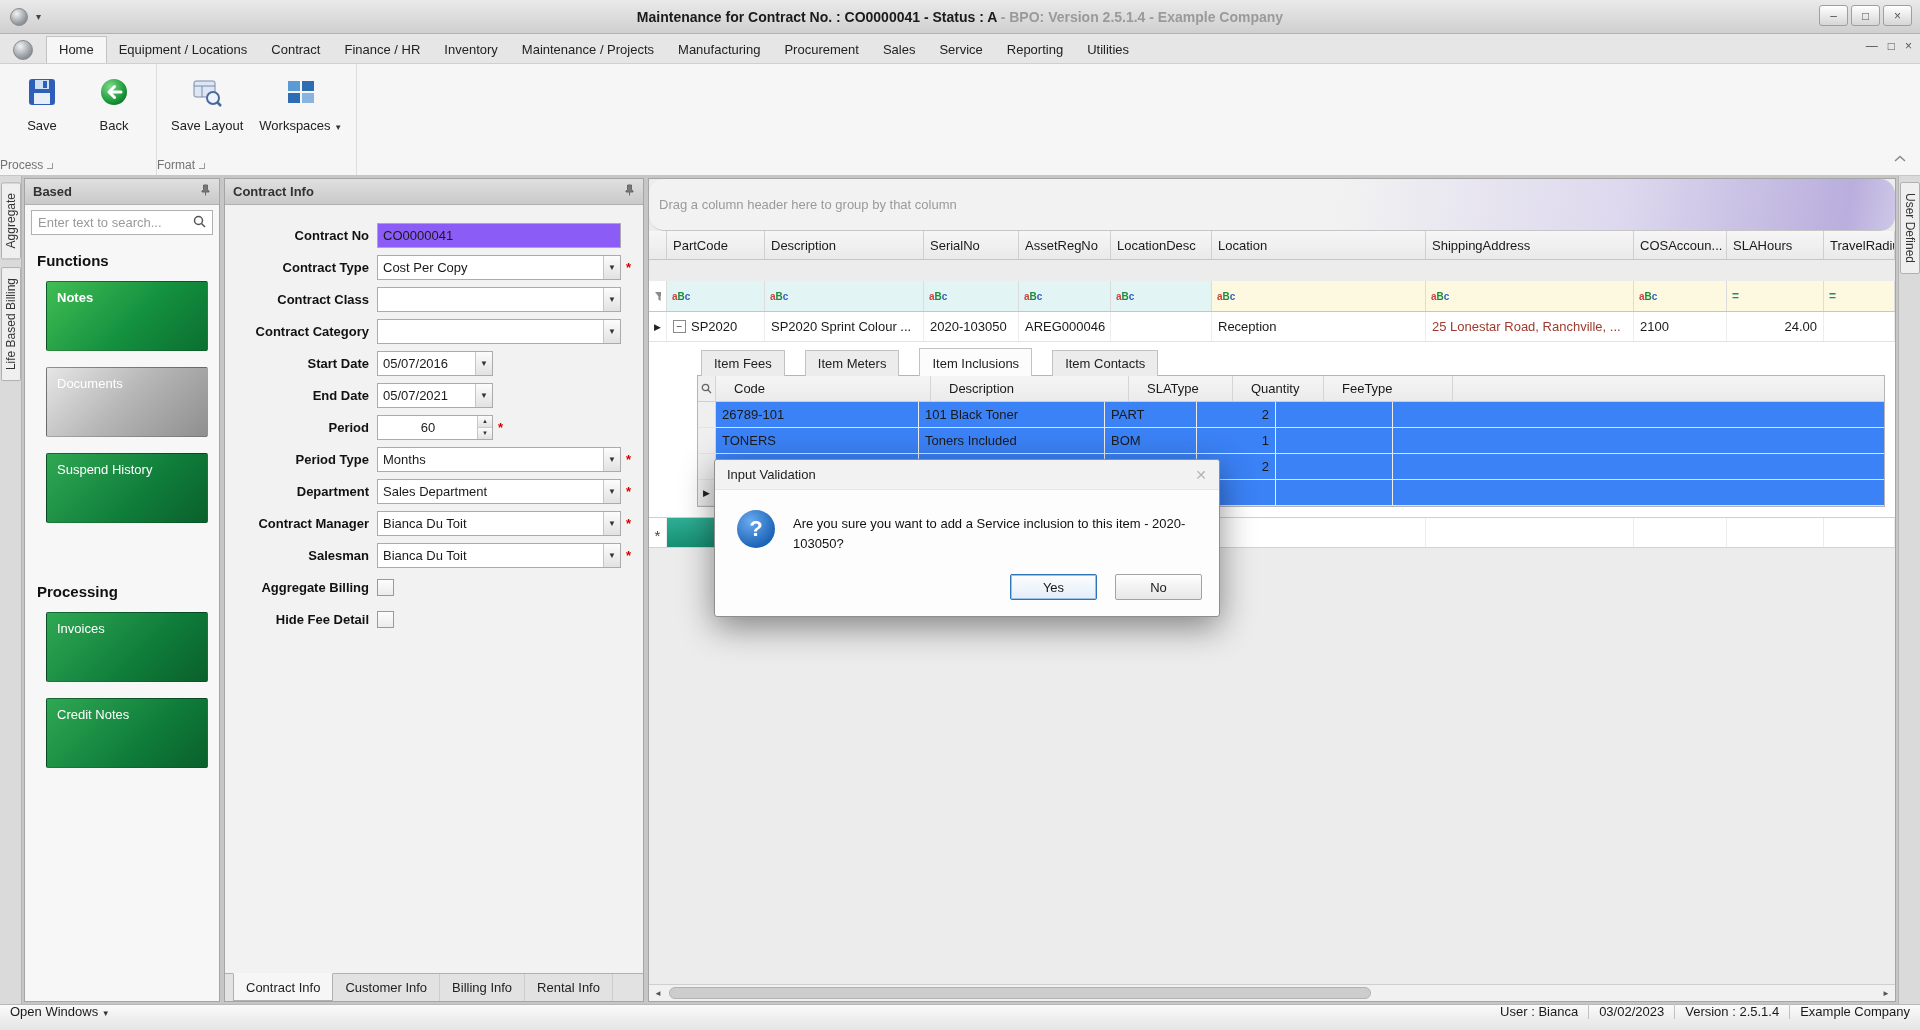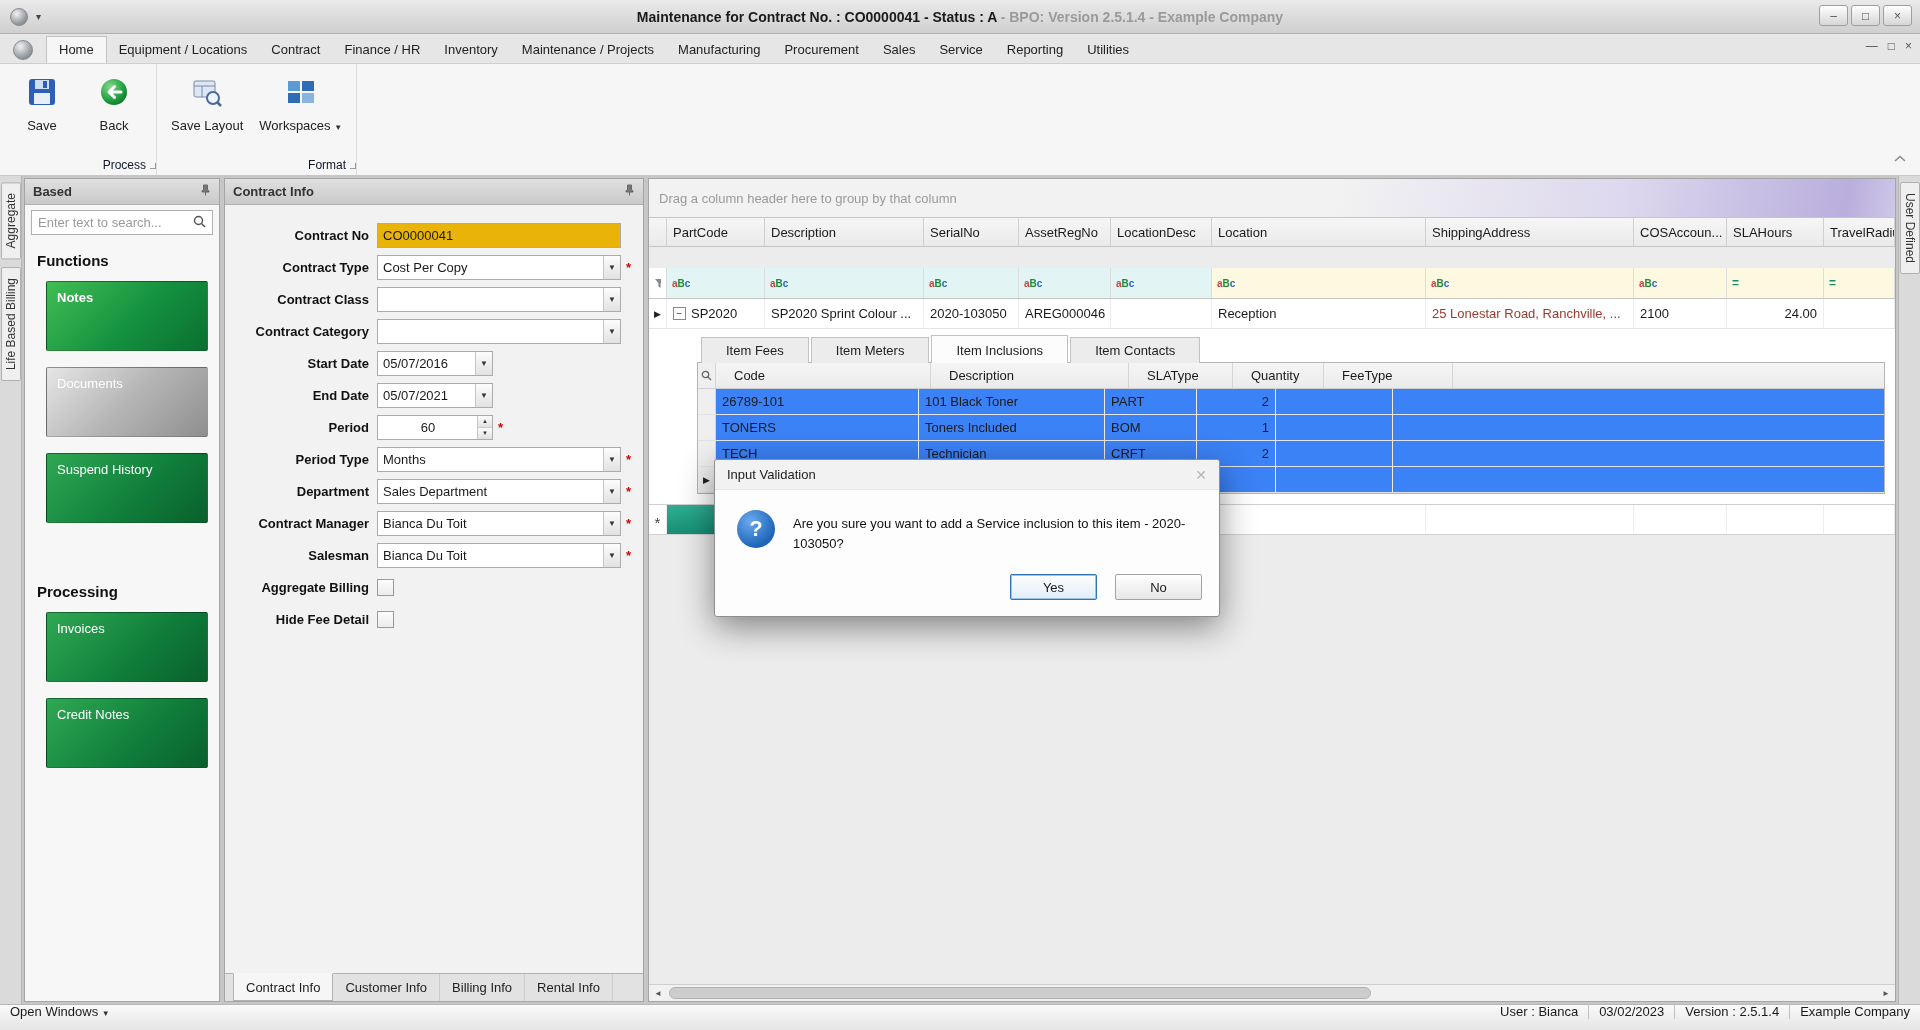--- a/index.html
+++ b/index.html
@@ -24,21 +24,21 @@
   .rtab {padding:5px 12px 6px;color:#222;white-space:nowrap;}
   .rtab.active {background:#f6f6f6;border:1px solid #c3c3c3;border-bottom:none;}
   .mdi-controls {position:absolute;right:8px;top:5px;display:flex;gap:10px;color:#555;font-size:12px;}
 
   
   .ribbon {height:112px;background:#f6f6f6;border-bottom:1px solid #c6c6c6;display:flex;position:relative;flex:0 0 auto;}
   .rgroup {position:relative;display:flex;padding:8px 14px 20px;border-right:1px solid #dedede;}
   .rgroup-btns {display:flex;gap:16px;}
   .rbtn {display:flex;flex-direction:column;align-items:center;gap:7px;min-width:56px;padding-top:4px;}
   .rbtn-label {font-size:13px;color:#222;white-space:nowrap;}
-  .rgroup-label {position:absolute;bottom:3px;left:0;right:0;text-align:right;color:#0f172a;font-size:12px;}
+  .rgroup-label {position:absolute;bottom:3px;left:0;right:0;text-align:left;color:#737373;font-size:12px;}
   .launcher {display:inline-block;width:6px;height:6px;border-right:1px solid #9a9a9a;border-bottom:1px solid #9a9a9a;margin-left:4px;}
   .ribbon-collapse {position:absolute;right:12px;bottom:8px;}
   .dd-caret {font-size:8px;color:#333;}
 
   
   .main {flex:1;display:flex;min-height:0;background:#c6c6c6;}
   .strip {width:22px;background:#dadada;display:flex;flex-direction:column;align-items:center;gap:8px;padding-top:6px;}
   .strip-l {border-right:1px solid #b5b5b5;}
   .strip-r {border-left:1px solid #b5b5b5;}
   .vtab {writing-mode:vertical-rl;background:#efefef;border:1px solid #b0b0b0;border-radius:2px;padding:10px 2px;font-size:12px;color:#333;white-space:nowrap;}
@@ -61,35 +61,35 @@
   .lb-orange {background:linear-gradient(135deg,#e0661a 0%,#b33d06 55%,#8a2b03 100%);}
 
   
   .contract {width:420px;margin:2px 0 2px 2px;background:#f2f2f2;border:1px solid #a5a5a5;display:flex;flex-direction:column;}
   .form {flex:1;padding-top:14px;overflow:hidden;}
   .frow {display:flex;align-items:center;height:32px;}
   .flabel {width:152px;text-align:right;font-weight:bold;padding-right:8px;color:#111;white-space:nowrap;}
   .fctl {height:25px;border:1px solid #ababab;background:#fff;display:flex;align-items:center;padding-left:5px;position:relative;}
   .w-full {width:244px;}
   .w-date {width:116px;}
-  .ro {background:#eab308;}
+  .ro {background:#8b5cf6;}
   .ddbtn {margin-left:auto;width:17px;align-self:stretch;background:linear-gradient(#fcfcfc,#e2e2e2);border-left:1px solid #c6c6c6;display:flex;align-items:center;justify-content:center;}
   .spin {margin-left:auto;width:15px;align-self:stretch;display:flex;flex-direction:column;border-left:1px solid #c6c6c6;}
   .spin span {flex:1;font-size:6px;color:#333;display:flex;align-items:center;justify-content:center;background:linear-gradient(#fcfcfc,#e2e2e2);}
   .spin span:first-child {border-bottom:1px solid #cdcdcd;}
   .numval {margin-left:auto;padding-right:4px;}
   .req {color:#d40000;font-weight:bold;margin-left:5px;}
   .cb {width:17px;height:17px;border:1px solid #9a9a9a;background:linear-gradient(#fdfdfd,#ececec);}
   .btabs {display:flex;border-top:1px solid #b0b0b0;background:#e2e2e2;height:28px;align-items:stretch;padding-left:8px;flex:0 0 auto;}
   .btab {padding:0 12px;display:flex;align-items:center;color:#222;border-right:1px solid #cdcdcd;}
   .btab.active {background:#f6f6f6;border:1px solid #b0b0b0;border-top:1px solid #f6f6f6;margin-top:-1px;}
 
   
   .gridarea {flex:1;margin:2px 2px 2px 4px;border:1px solid #a5a5a5;background:#ececec;display:flex;flex-direction:column;min-width:0;}
-  .group-hint {height:39px;display:flex;align-items:center;padding-left:10px;color:#9a9a9a;border-bottom:1px solid #c6c6c6;background:linear-gradient(100deg,#f2f2f2 55%,#ddd8ee 78%,#b9aedd 96%,#cfc8e8 100%);flex:0 0 auto;}
+  .group-hint {height:52px;display:flex;align-items:center;padding-left:10px;color:#9a9a9a;border-bottom:1px solid #c6c6c6;background:linear-gradient(100deg,#f2f2f2 55%,#ddd8ee 78%,#b9aedd 96%,#cfc8e8 100%);flex:0 0 auto;border-radius:15px;}
   .grow {display:flex;align-items:stretch;flex:0 0 auto;}
   .hrow {height:29px;background:linear-gradient(#f6f6f6,#eaeaea);border-bottom:1px solid #c6c6c6;}
   .hcell {border-right:1px solid #d0d0d0;display:flex;align-items:center;padding:0 6px;white-space:nowrap;overflow:hidden;color:#1a1a1a;}
   .ci {width:18px;flex:0 0 auto;display:flex;align-items:center;justify-content:center;padding:0;}
   .c0{width:98px;flex:0 0 auto;} .c1{width:159px;flex:0 0 auto;} .c2{width:95px;flex:0 0 auto;}
   .c3{width:92px;flex:0 0 auto;} .c4{width:101px;flex:0 0 auto;} .c5{width:214px;flex:0 0 auto;}
   .c6{width:208px;flex:0 0 auto;} .c7{width:93px;flex:0 0 auto;} .c8{width:97px;flex:0 0 auto;}
   .c9{flex:1;min-width:0;}
   .frowg {height:31px;background:#fff;border-bottom:1px solid #c6c6c6;margin-top:21px;}
   .fcell {border-right:1px solid #dcdcdc;display:flex;align-items:center;padding:0 5px;}
@@ -101,21 +101,21 @@
   .drow {height:30px;background:#fff;border-bottom:1px solid #e3e3e3;}
   .dcell {border-right:1px solid #ededed;display:flex;align-items:center;padding:0 6px;white-space:nowrap;overflow:hidden;}
   .rowind {font-size:9px;color:#222;}
   .expbox {width:13px;height:13px;border:1px solid #8a8a8a;background:#fff;font-size:10px;line-height:11px;text-align:center;color:#333;margin-right:5px;flex:0 0 auto;}
   .addr {color:#9c3a2e;}
   .num {justify-content:flex-end;}
 
   
   .detail-wrap {background:#fff;border-bottom:1px solid #cfcfcf;padding:6px 10px 10px 48px;flex:0 0 auto;}
   .dtabs {display:flex;align-items:flex-end;padding-left:4px;}
-  .dtab {padding:5px 24px;background:#ececec;border:1px solid #c2c2c2;border-bottom:none;margin-right:2px;color:#222;}
+  .dtab {padding:5px 12px;background:#ececec;border:1px solid #c2c2c2;border-bottom:none;margin-right:20px;color:#222;}
   .dtab.active {background:#fcfcfc;padding-top:7px;position:relative;z-index:2;}
   .dgrid {border:1px solid #b5b5b5;background:#fff;margin-top:-1px;}
   .ddr {display:flex;align-items:stretch;}
   .dhrow {height:26px;background:linear-gradient(#f5f5f5,#ebebeb);border-bottom:1px solid #cfcfcf;gap:12px;}
   .dci {width:18px;flex:0 0 auto;border-right:1px solid #d5d5d5;display:flex;align-items:center;justify-content:center;background:#efefef;}
   .dc0{width:203px;flex:0 0 auto;} .dc1{width:186px;flex:0 0 auto;} .dc2{width:92px;flex:0 0 auto;}
   .dc3{width:79px;flex:0 0 auto;} .dc4{width:117px;flex:0 0 auto;} .dcf{flex:1;min-width:0;border-right:none !important;}
   .dhcell {border-right:1px solid #d5d5d5;display:flex;align-items:center;padding:0 6px;white-space:nowrap;color:#1a1a1a;}
   .ddrow {height:26px;background:#3b82f6;border-bottom:1px solid #e3e3e3;}
   .ddcell {border-right:1px solid #ededed;display:flex;align-items:center;padding:0 6px;white-space:nowrap;overflow:hidden;}

